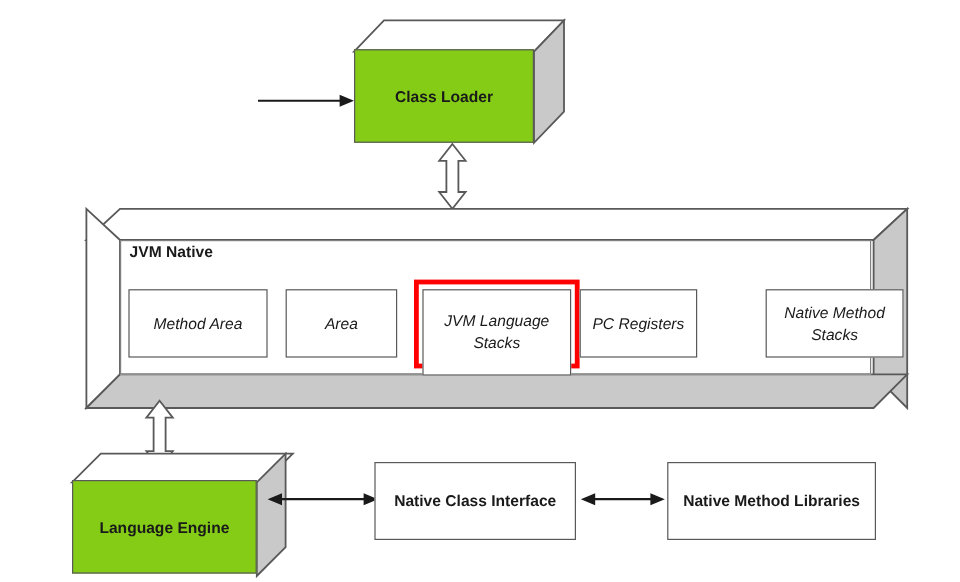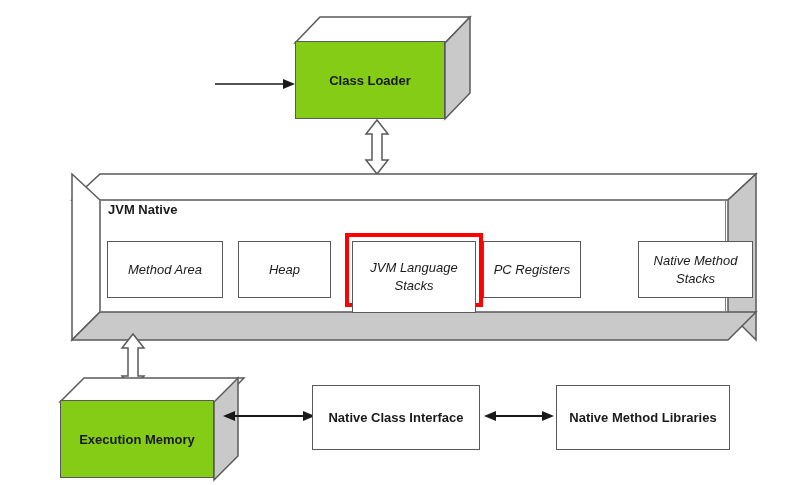--- a/index.html
+++ b/index.html
@@ -131,21 +131,21 @@
     <svg class="face-poly" style="left:70px; top:310px;" width="690" height="34">
       <polygon points="2,30 30,2 686,2 658,30" fill="#c9c9c9" stroke="#595959" stroke-width="1.5"></polygon>
     </svg>
 
     <div class="mem-inner" style="left:100px; top:200px; width:626px; height:112px;"></div>
 
     <div class="mem-title" style="left:108px; top:202px;">JVM Native</div>
 
     <div class="flatbox italic" style="left:107px; top:241px; width:116px; height:57px; font-size:13px;">Method Area</div>
 
-    <div class="flatbox italic" style="left:238px; top:241px; width:93px; height:57px; font-size:13px;">Heap</div>
+    <div class="flatbox italic" style="left:238px; top:241px; width:93px; height:57px; font-size:13px;">Area</div>
 
     <div class="highlight-red" style="left:345px; top:233px; width:138px; height:74px;"></div>
     <div class="flatbox italic" style="left:352px; top:241px; width:124px; height:72px; font-size:13px; flex-direction:column; line-height:1.35;">
       <span>JVM Language</span>
       <span>Stacks</span>
     </div>
 
     <div class="flatbox italic" style="left:483px; top:241px; width:98px; height:57px; font-size:13px;">PC Registers</div>
 
     <div class="flatbox italic" style="left:602px; top:241px; width:115px; height:57px; font-size:13px; flex-direction:column; line-height:1.35;margin-left:36px;">
@@ -158,21 +158,21 @@
     <polygon points="13,2 24,16 18,16 18,44 24,44 13,58 2,44 8,44 8,16 2,16" fill="#ffffff" stroke="#595959" stroke-width="1.5" stroke-linejoin="miter"></polygon>
   </svg>
 
   <div class="abs" style="left:0; top:0;">
     <svg class="face-poly" style="left:58px; top:376px;" width="190" height="28">
       <polygon points="2,26 26,2 186,2 162,26" fill="#ffffff" stroke="#595959" stroke-width="1.5"></polygon>
     </svg>
     <svg class="face-poly" style="left:212px; top:376px;" width="30" height="106">
       <polygon points="2,104 2,26 26,2 26,80" fill="#c9c9c9" stroke="#595959" stroke-width="1.5"></polygon>
     </svg>
-    <div class="face-front" style="left:60px; top:400px; width:154px; height:78px; font-size:13px;">Execution Memory</div>
+    <div class="face-front" style="left:60px; top:400px; width:154px; height:78px; font-size:13px;">Language Engine</div>
   </div>
 
   <svg class="abs" style="left:222px; top:406px;" width="96" height="20">
     <line x1="10" y1="10" x2="84" y2="10" stroke="#1a1a1a" stroke-width="1.8"></line>
     <polygon points="1,10 13,5 13,15" fill="#1a1a1a"></polygon>
     <polygon points="93,10 81,5 81,15" fill="#1a1a1a"></polygon>
   </svg>
 
   <div class="flatbox bold" style="left:312px; top:385px; width:168px; height:65px; font-size:13px;">Native Class Interface</div>
 

